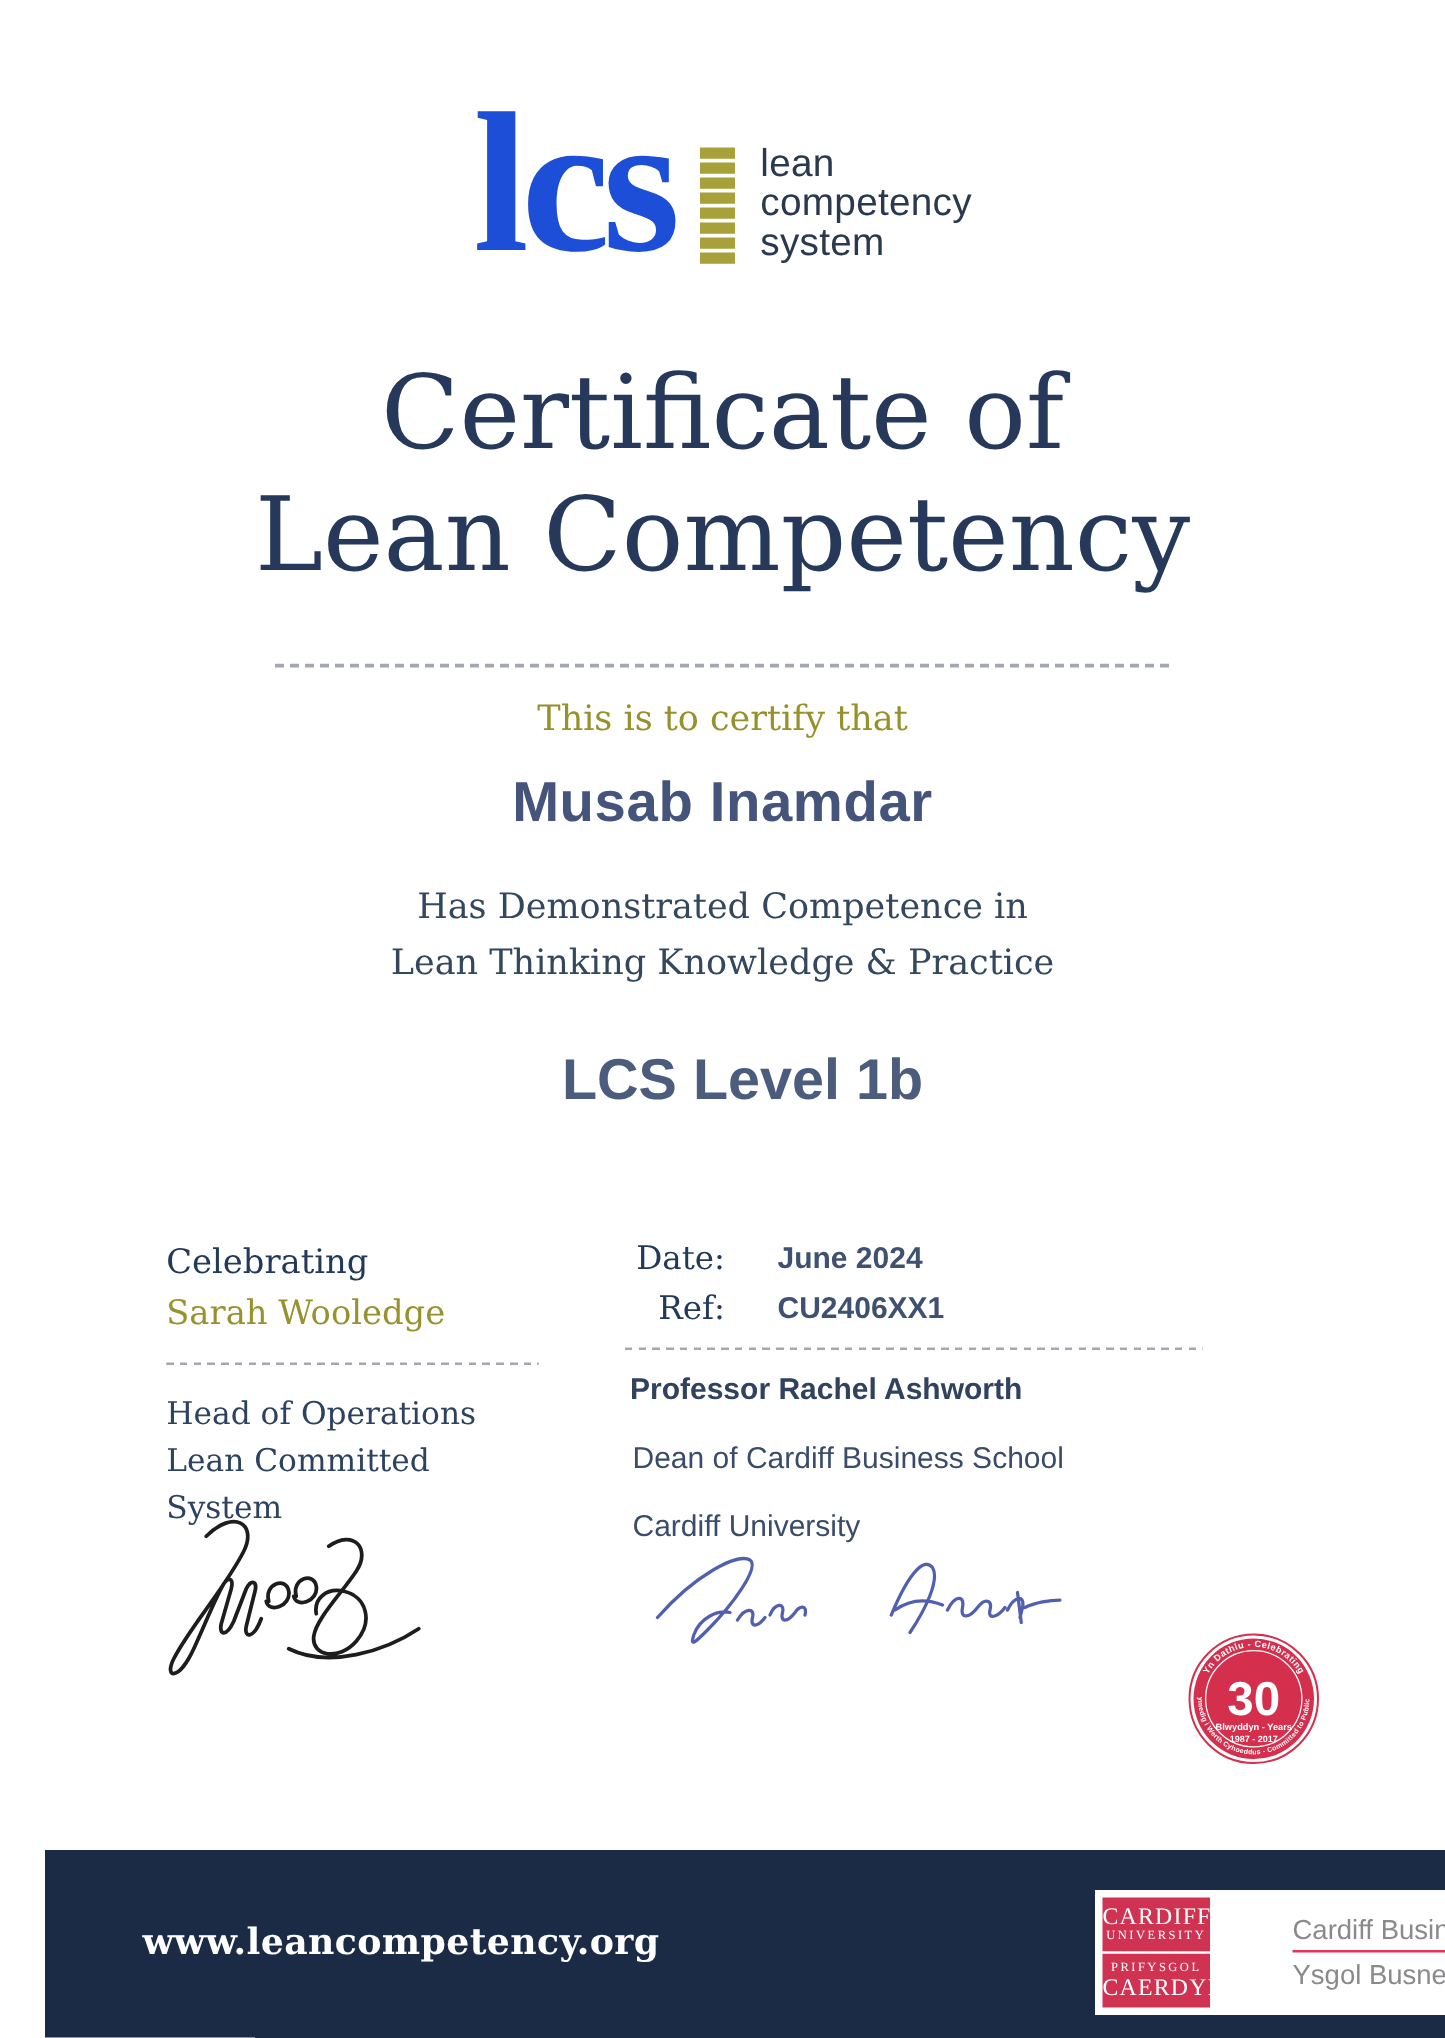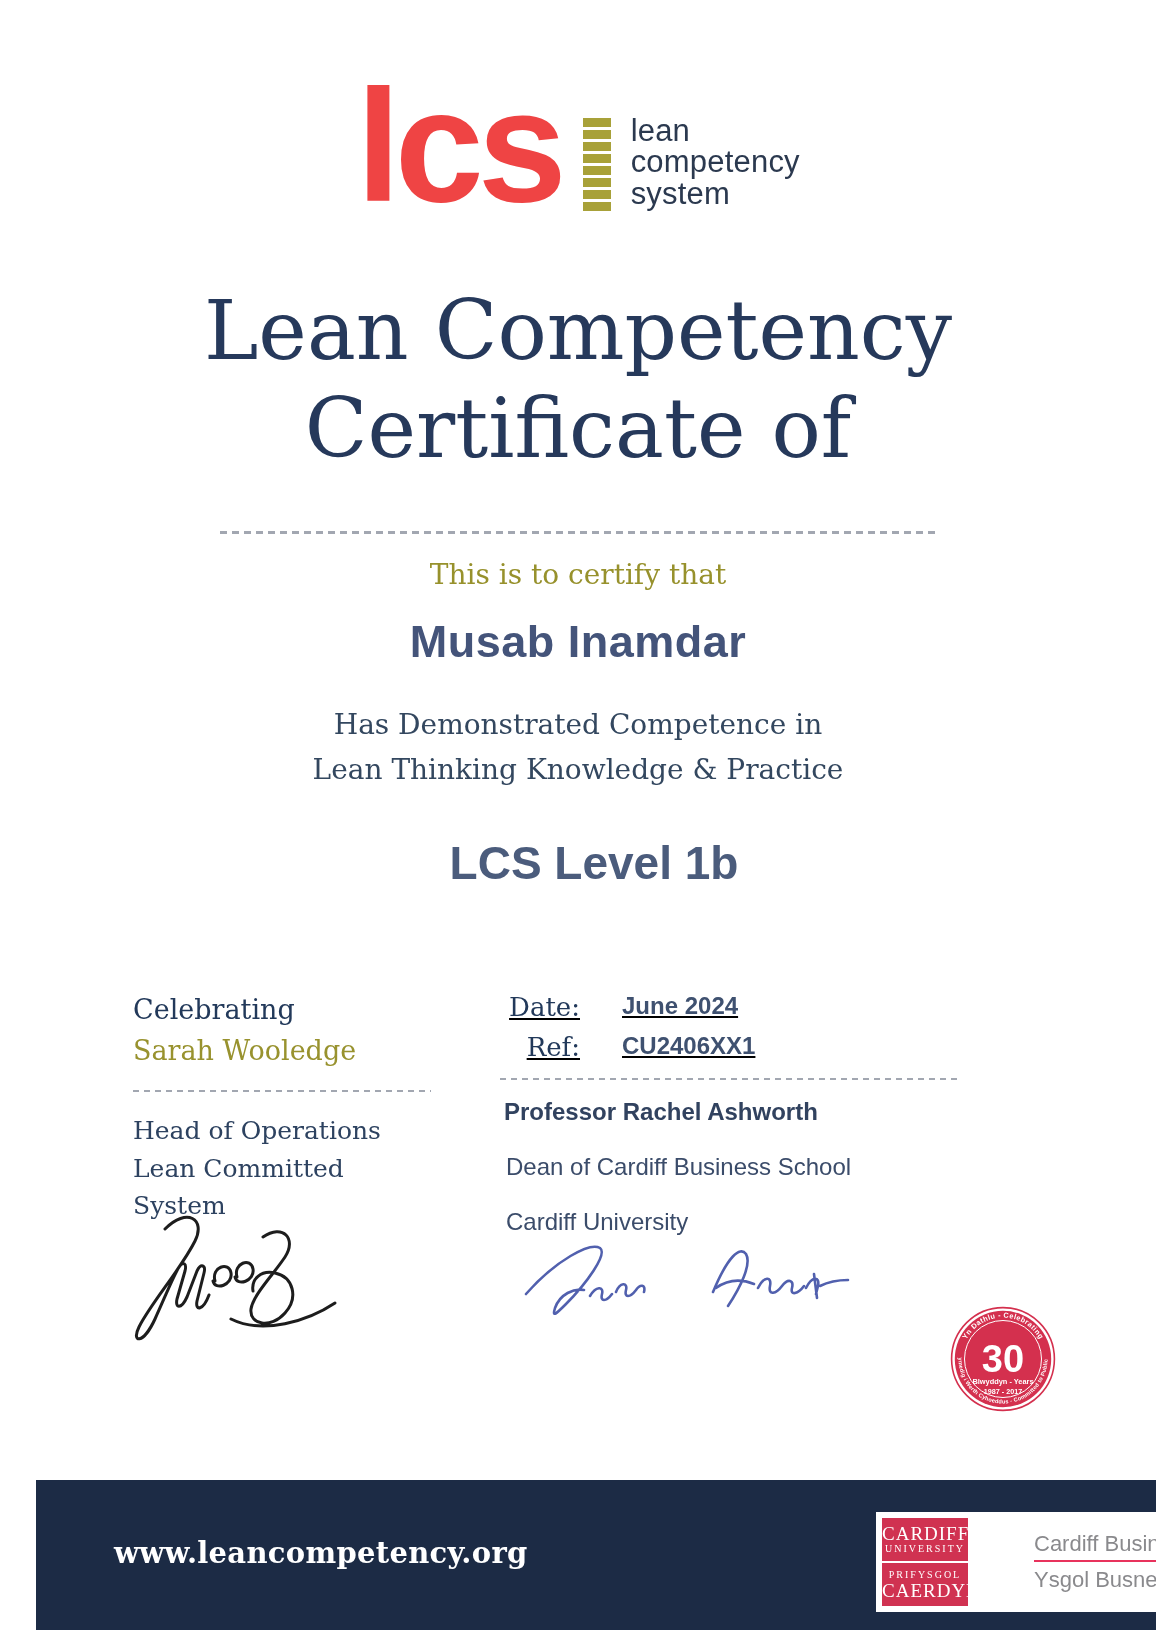--- a/index.html
+++ b/index.html
@@ -1,22 +1,22 @@
 <!DOCTYPE html>
 <html><head>
 <meta charset="utf-8">
 <style>
   * { margin:0; padding:0; box-sizing:border-box; }
   body { background:#ffffff; font-family:"Liberation Sans", sans-serif; }
   .page { position:relative; width:1156px; height:1630px; background:#ffffff; overflow:hidden; }
 
   
   .lcs-logo { position:absolute; top:66px; left:0; right:0; display:flex; justify-content:center; align-items:center; }
-  .lcs-mark { font-family:Liberation Sans, sans-serif; font-weight:800; font-size:160px; line-height:1;
-              color:#ef4444; letter-spacing:-6px;text-align:right; }
+  .lcs-mark { font-family:Liberation Serif, serif; font-weight:800; font-size:160px; line-height:1;
+              color:#1d4ed8; letter-spacing:-6px;text-align:right; }
   .lcs-bar { display:flex; flex-direction:column; gap:3px; margin:36px 20px 0 22px; }
   .lcs-bar .seg { width:28px; height:9px; background:#a8a139; }
   .lcs-words { font-size:31px; line-height:1.02; color:#2b394f; margin-top:32px; letter-spacing:0.2px; }
 
   
   .title { position:absolute; top:282px; left:0; right:0; text-align:center;
            font-family:"DejaVu Serif", serif; font-size:82px; line-height:1.19; color:#26395b; }
 
   .divider-main { position:absolute; top:531px; left:50%; transform:translateX(-50%); width:716px; height:3px;
            background-image:repeating-linear-gradient(90deg,#a2a7b1 0 7px,transparent 7px 12px); }
@@ -35,21 +35,21 @@
 
   
   .auth-col { position:absolute; left:133px; top:992px; width:310px; }
   .auth-heading { font-family:"DejaVu Serif", serif; font-size:27px; color:#22395a; line-height:1.3; }
   .auth-name { font-family:"DejaVu Serif", serif; font-size:27px; color:#98922e; line-height:1.3; margin-top:6px; }
   .dash-line { height:2px; background-image:repeating-linear-gradient(90deg,#a2a7b1 0 6px,transparent 6px 11px); }
   .auth-col .dash-line { width:298px; margin:22px 0 20px 0; }
   .auth-role { font-family:"DejaVu Serif", serif; font-size:25px; color:#2d4260; line-height:1.5; }
 
   .detail-col { position:absolute; left:500px; top:992px; width:480px; }
-  .detail-row { display:flex; align-items:flex-start; margin-bottom:10px;text-decoration:underline; }
+  .detail-row { display:flex; align-items:center; margin-bottom:10px; }
   .detail-label { font-family:"DejaVu Serif", serif; font-size:26px; color:#22395a; width:80px; text-align:right; }
   .detail-value { font-weight:600; font-size:24px; color:#3f5170; margin-left:42px; }
   .detail-col .dash-line { width:462px; margin:16px 0 18px 0; }
   .sig-name { font-weight:bold; font-size:24px; color:#31425f; margin-left:4px; }
   .sig-role { font-size:24px; color:#3b4c6a; margin-left:6px; margin-top:27px; }
 
   
   .sig-left { position:absolute; left:103px; top:1203px; }
   .sig-right { position:absolute; left:508px; top:1232px; }
   .badge { position:absolute; left:950px; top:1306px; }
@@ -88,22 +88,22 @@
       <div class="seg"></div>
     </div>
     <div class="lcs-words">
       <div>lean</div>
       <div>competency</div>
       <div>system</div>
     </div>
   </div>
 
   <div class="title">
+    <div>Certificate of</div>
     <div>Lean Competency</div>
-    <div>Certificate of</div>
   </div>
 
   <div class="divider-main"></div>
 
   <div class="certify">This is to certify that</div>
 
   <div class="recipient">Musab Inamdar</div>
 
   <div class="statement">
     <div>Has Demonstrated Competence in</div>

